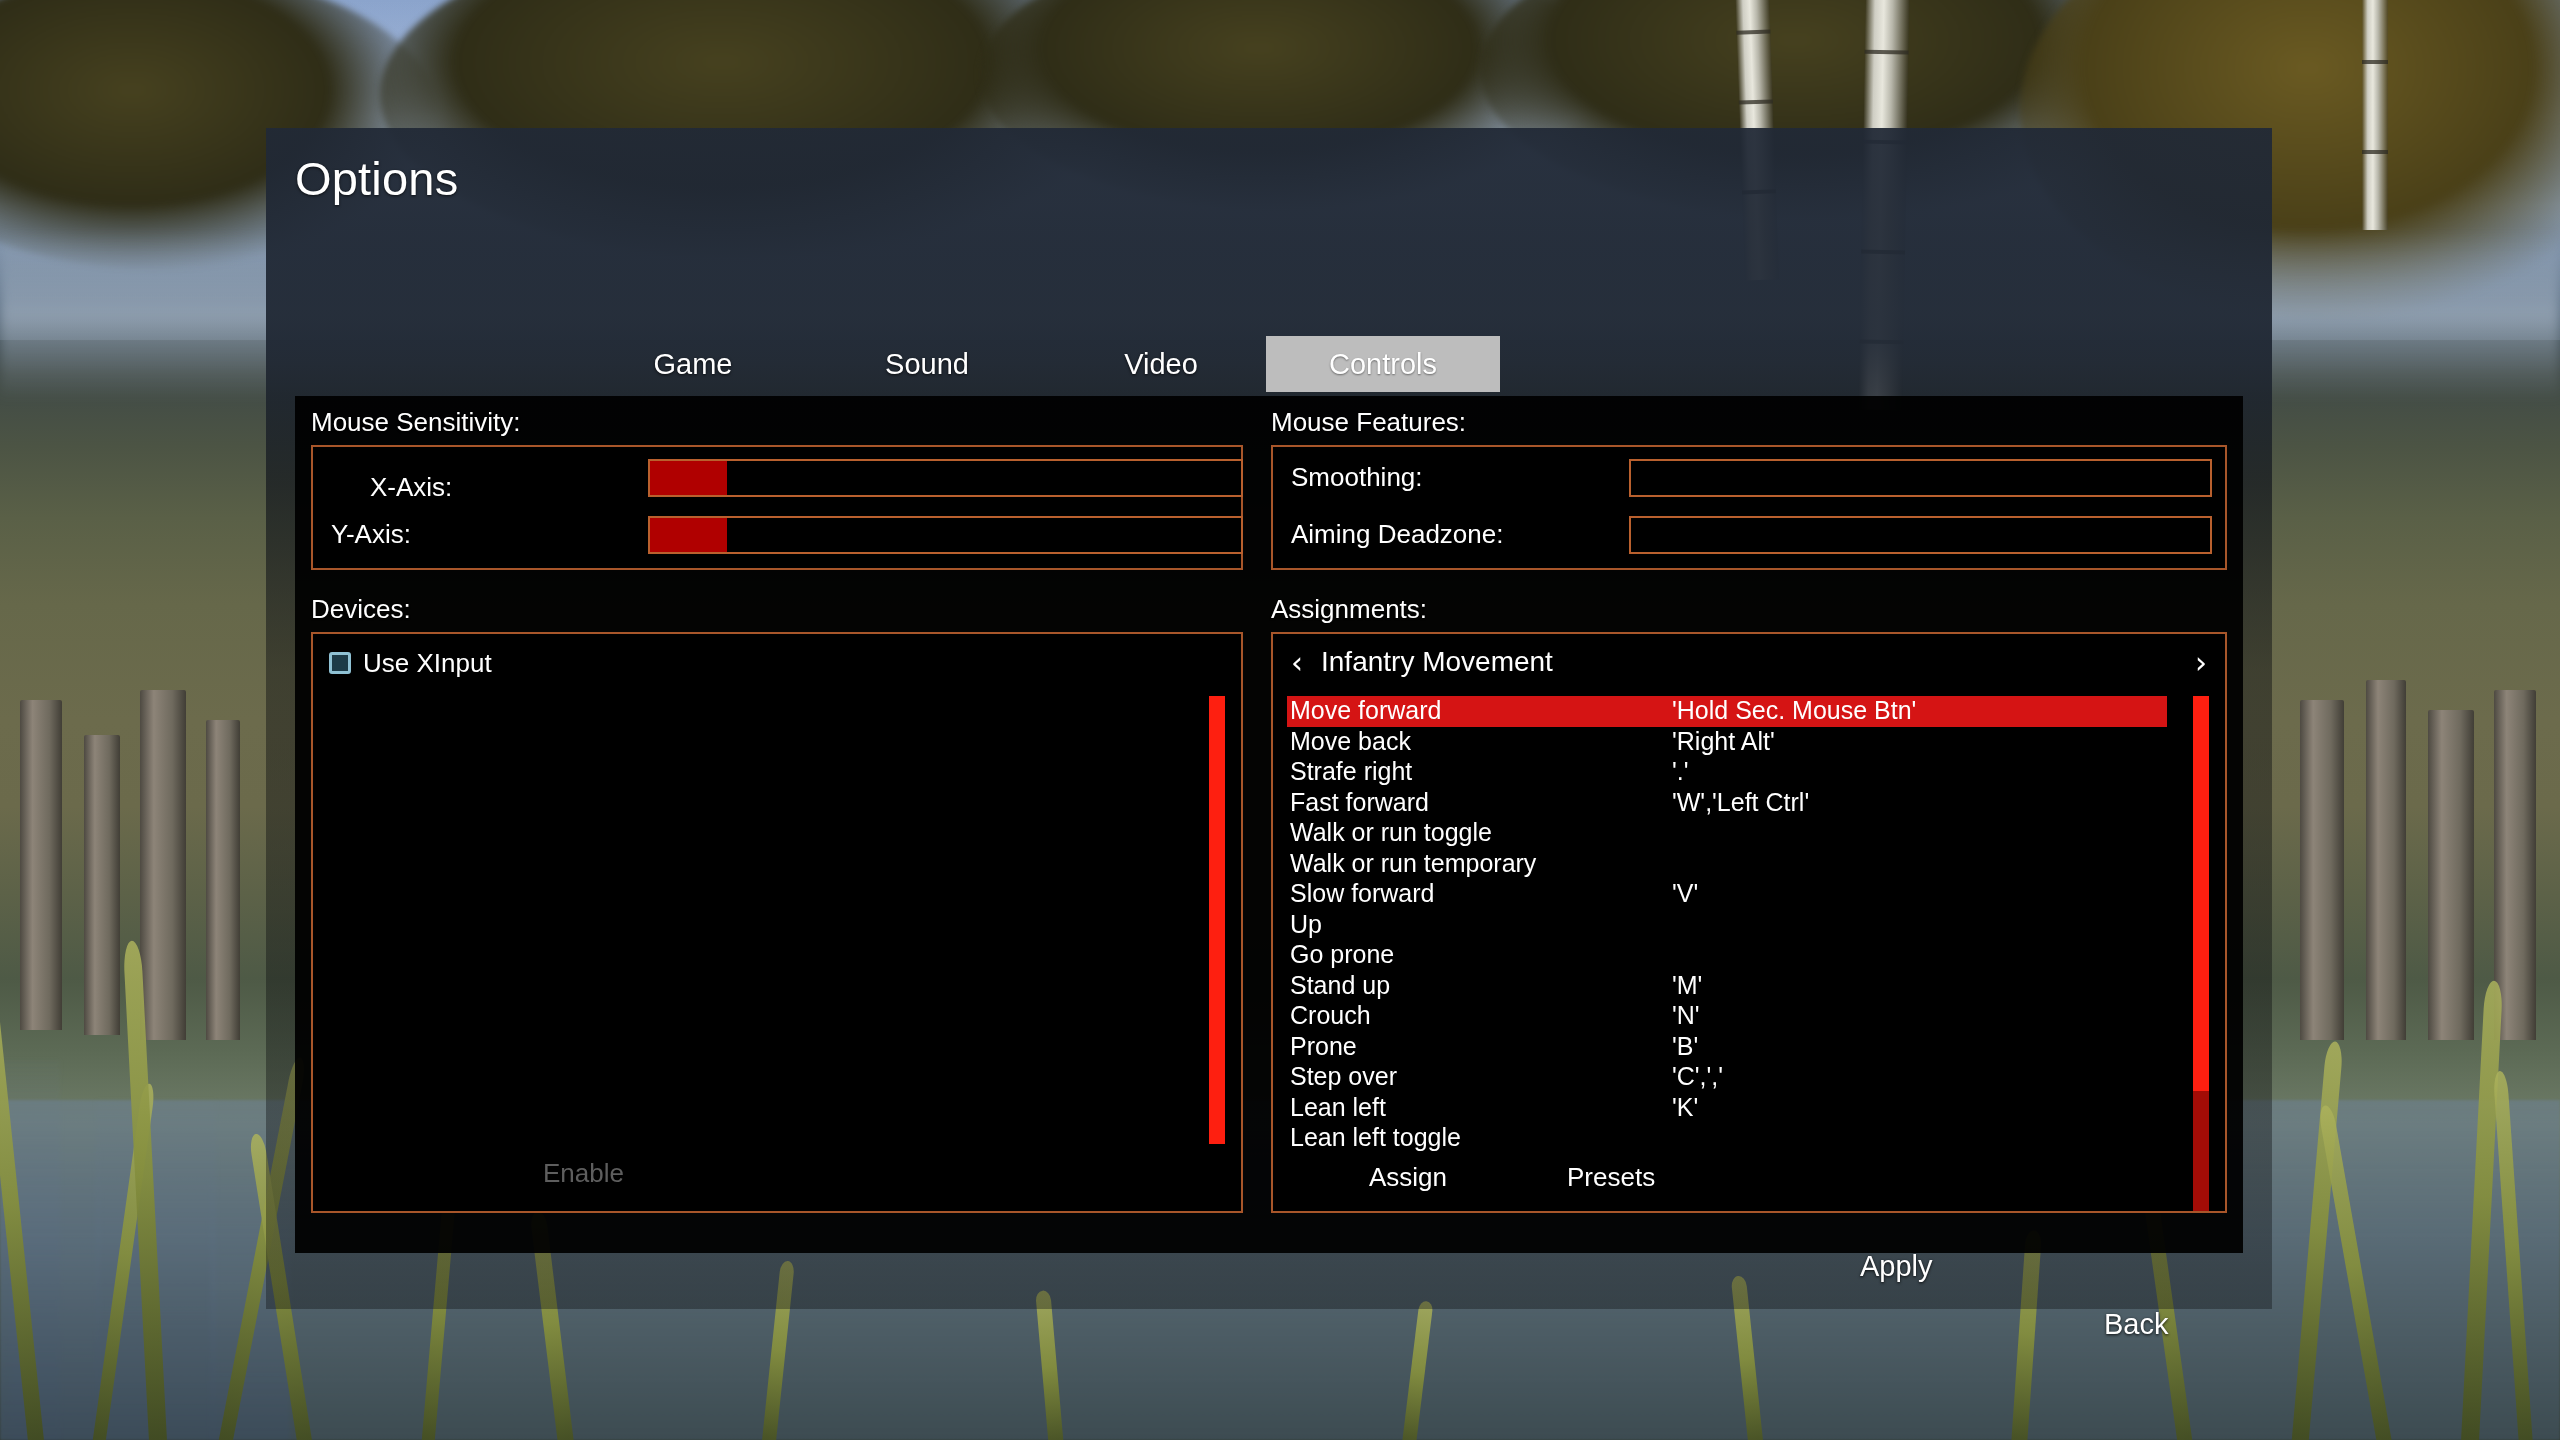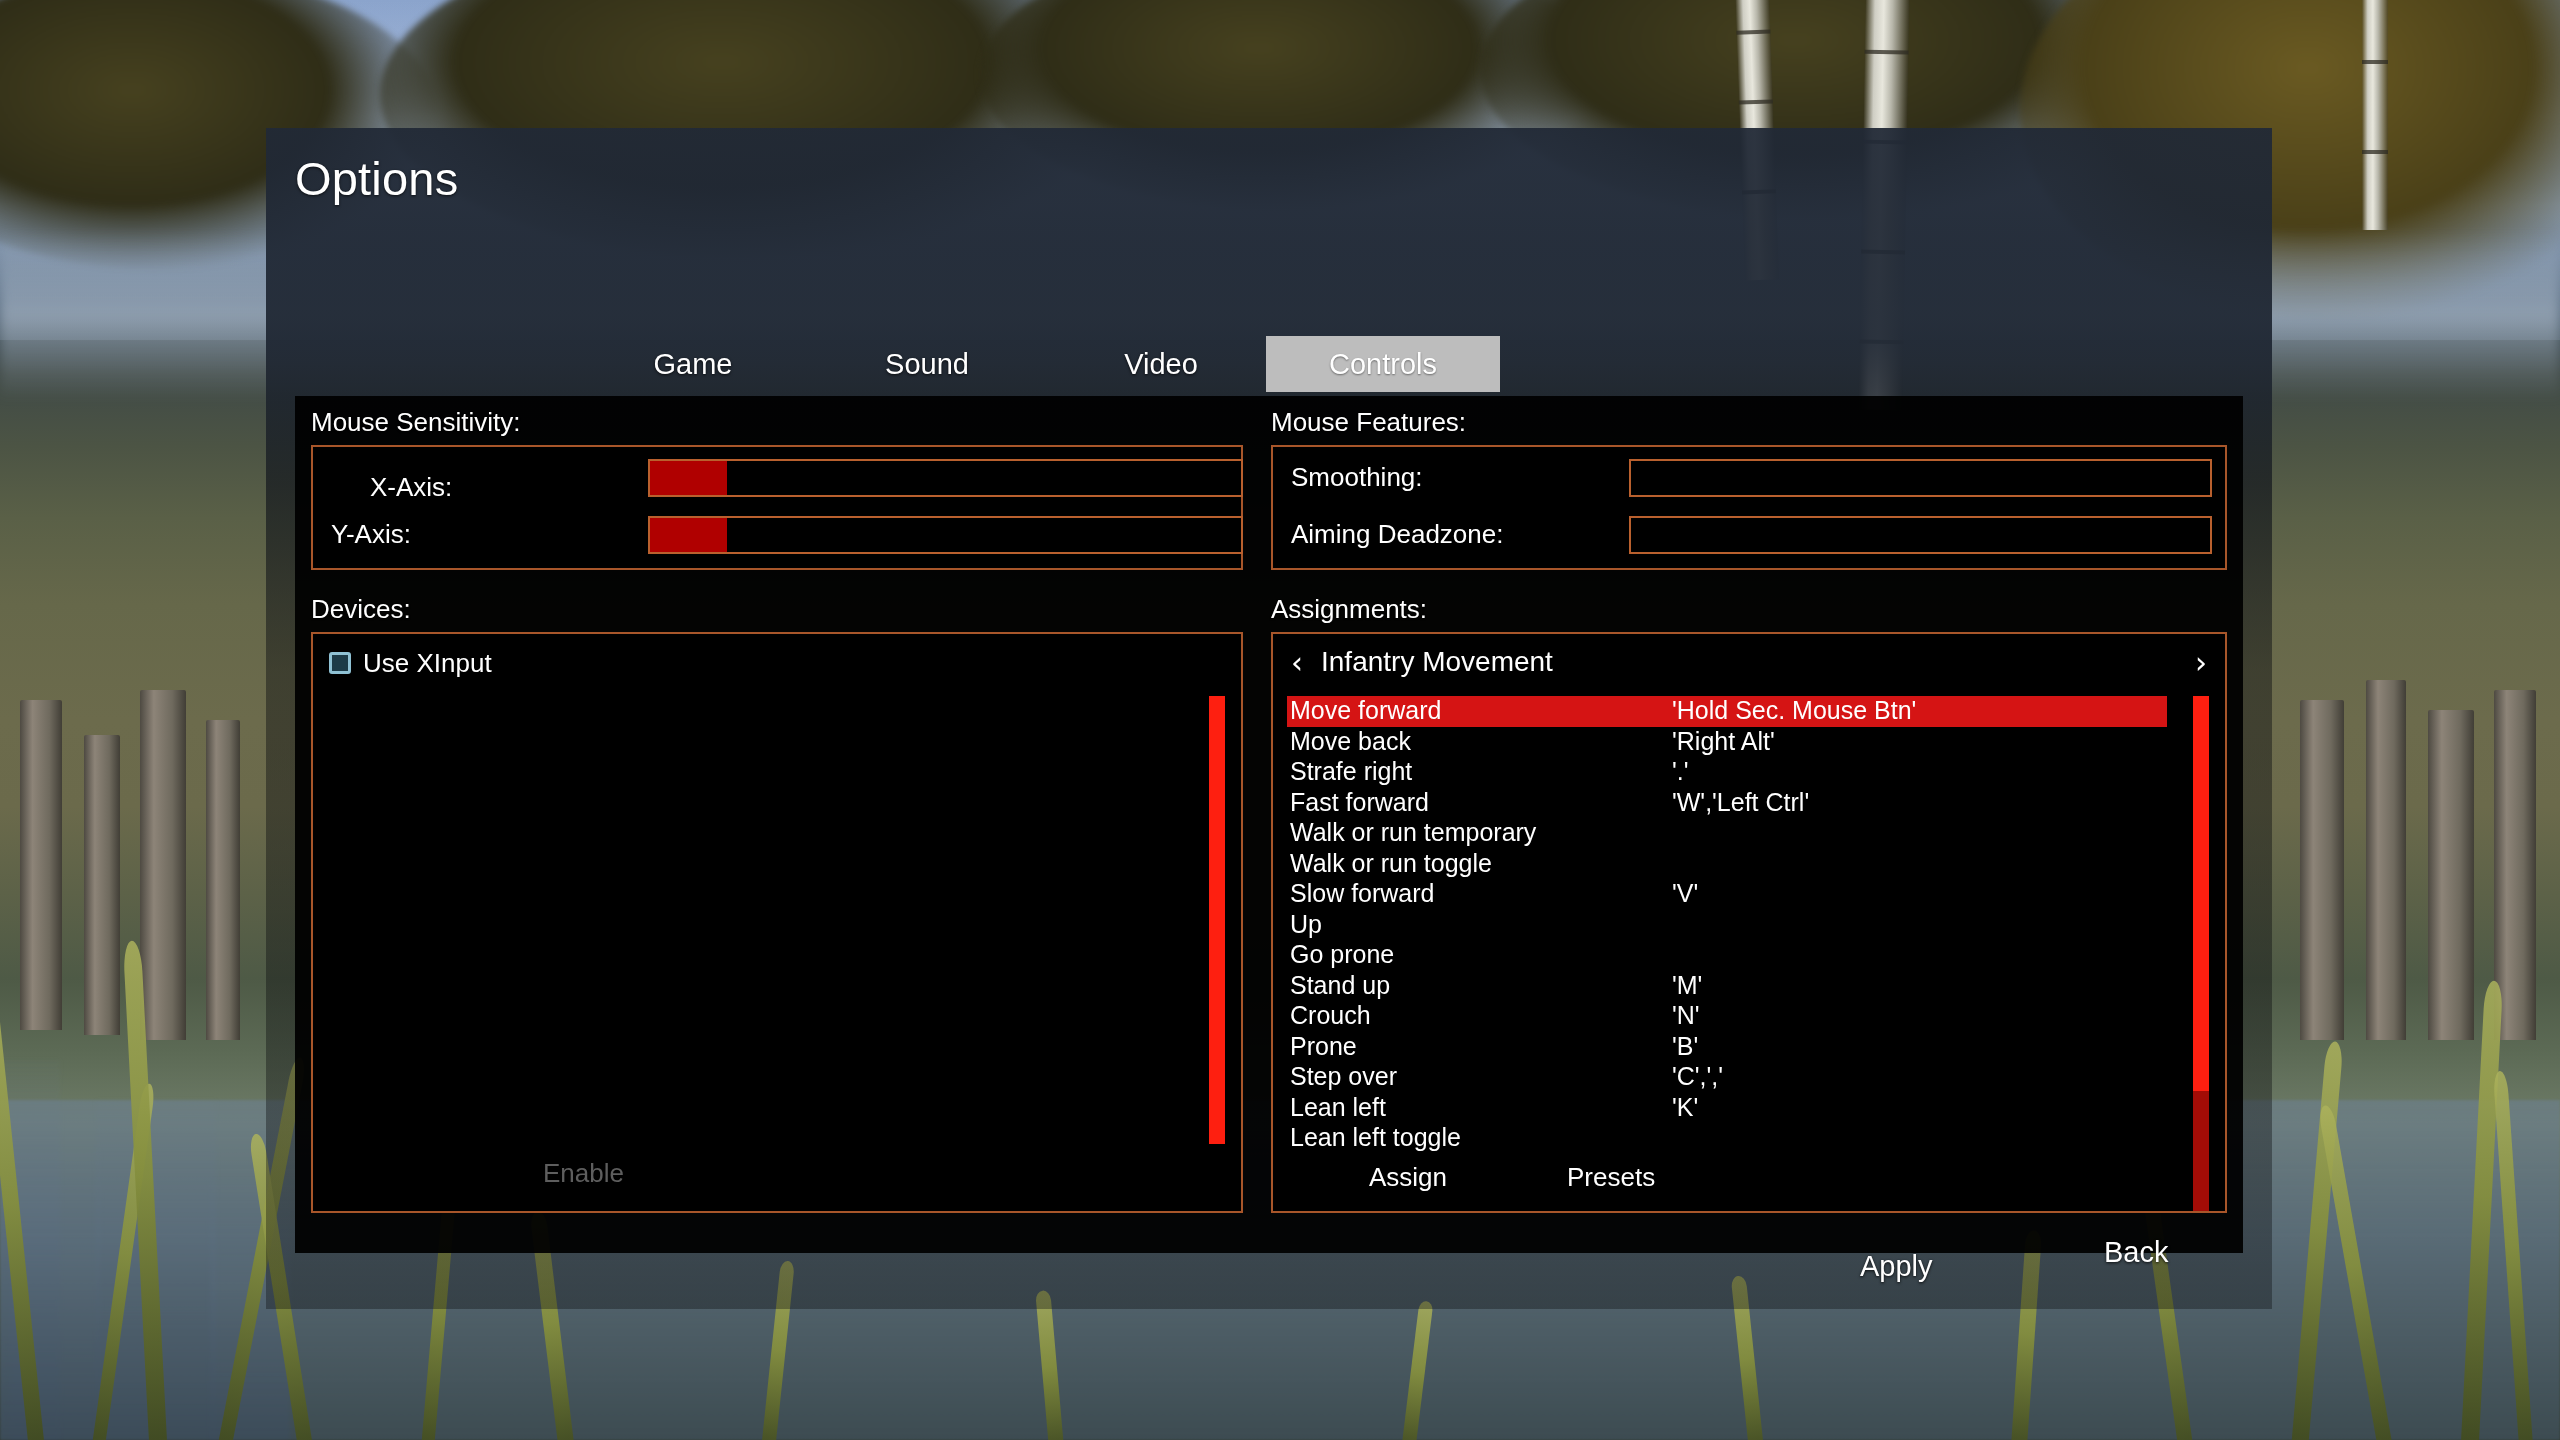--- a/index.html
+++ b/index.html
@@ -386,25 +386,25 @@
           </div>
           <div class="assign-row">
             <span class="assign-action">Strafe right</span>
             <span class="assign-binding">'.'</span>
           </div>
           <div class="assign-row">
             <span class="assign-action">Fast forward</span>
             <span class="assign-binding">'W','Left Ctrl'</span>
           </div>
           <div class="assign-row">
+            <span class="assign-action">Walk or run toggle</span>
+            <span class="assign-binding"></span>
+          </div>
+          <div class="assign-row">
             <span class="assign-action">Walk or run temporary</span>
-            <span class="assign-binding"></span>
-          </div>
-          <div class="assign-row">
-            <span class="assign-action">Walk or run toggle</span>
             <span class="assign-binding"></span>
           </div>
           <div class="assign-row">
             <span class="assign-action">Slow forward</span>
             <span class="assign-binding">'V'</span>
           </div>
           <div class="assign-row">
             <span class="assign-action">Up</span>
             <span class="assign-binding"></span>
           </div>
@@ -443,15 +443,15 @@
         <div class="vscroll-track-lower" style="top:76%; bottom:0;"></div>
       </div>
 
       <div class="link-btn" style="left:96px; top:528px;">Assign</div>
       <div class="link-btn" style="left:294px; top:528px;">Presets</div>
     </div>
 
   </div>
 
   <div class="bottom-btn" style="left:1594px; top:1122px;">Apply</div>
-  <div class="bottom-btn" style="left:1838px; top:1108px;">Back</div>
+  <div class="bottom-btn" style="left:1838px; top:1180px;">Back</div>
 
 </div>
 
 </body></html>

